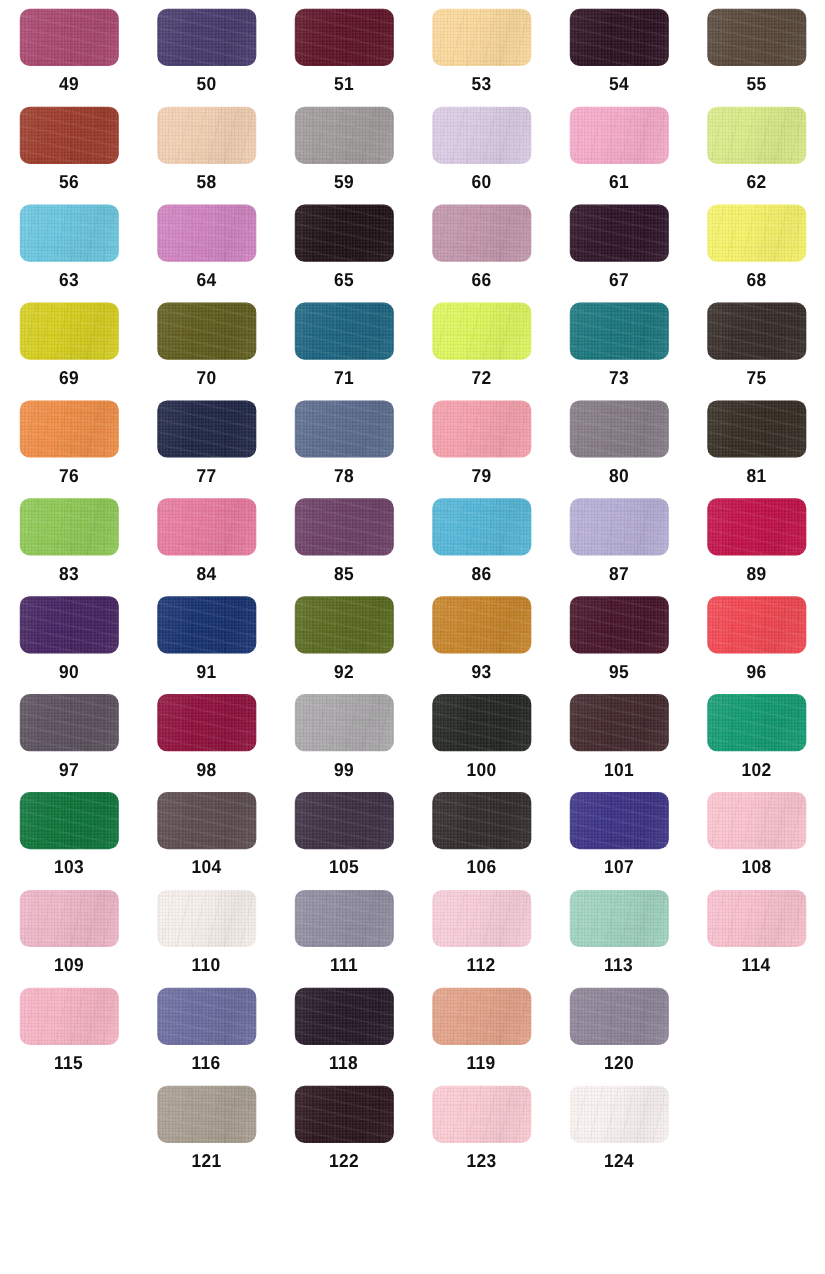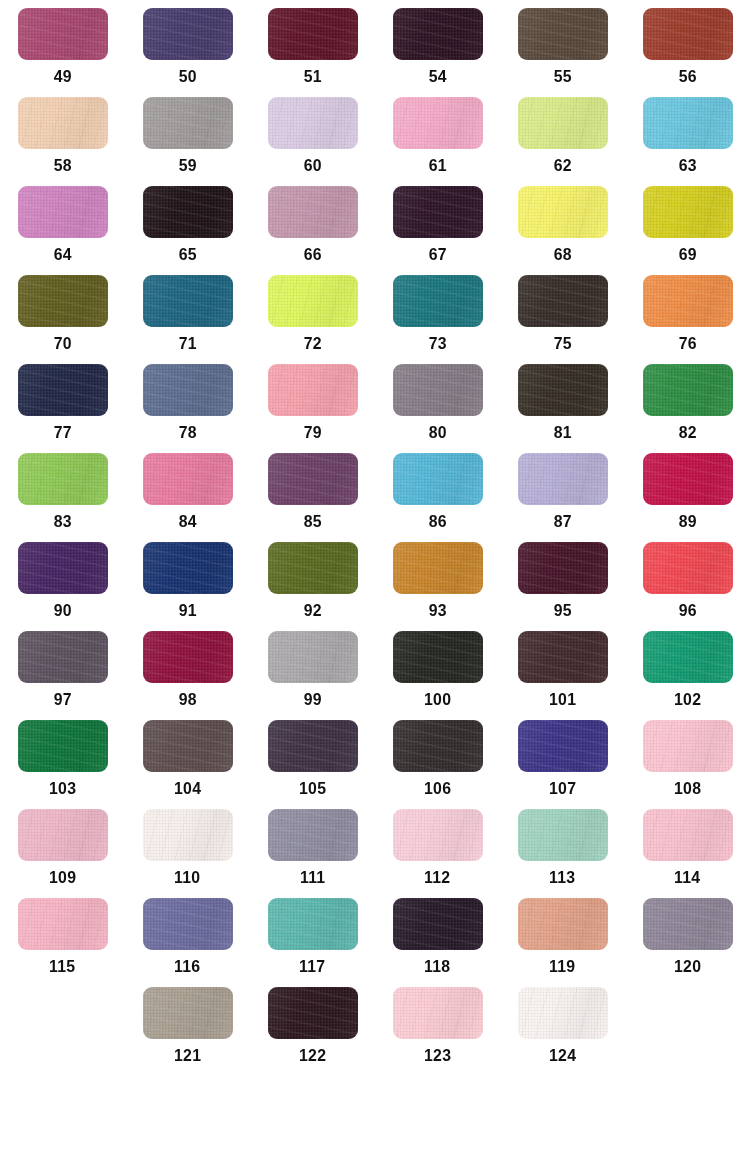--- a/index.html
+++ b/index.html
@@ -107,20 +107,24 @@
     </div>
     <div class="swatch-cell">
       <div class="swatch-chip" title="50" style="background-color: rgb(69, 57, 107);"></div>
       <div class="swatch-label">50</div>
     </div>
     <div class="swatch-cell">
       <div class="swatch-chip" title="51" style="background-color: rgb(93, 18, 38);"></div>
       <div class="swatch-label">51</div>
     </div>
     <div class="swatch-cell">
+      <div class="swatch-chip" title="53" style="background-color: rgb(251, 216, 154);"></div>
+      <div class="swatch-label">53</div>
+    </div>
+    <div class="swatch-cell">
       <div class="swatch-chip" title="54" style="background-color: rgb(43, 16, 32);"></div>
       <div class="swatch-label">54</div>
     </div>
     <div class="swatch-cell">
       <div class="swatch-chip" title="55" style="background-color: rgb(87, 70, 57);"></div>
       <div class="swatch-label">55</div>
     </div>
     <div class="swatch-cell">
       <div class="swatch-chip" title="56" style="background-color: rgb(156, 58, 41);"></div>
       <div class="swatch-label">56</div>
@@ -211,24 +215,20 @@
     </div>
     <div class="swatch-cell">
       <div class="swatch-chip" title="80" style="background-color: rgb(132, 122, 133);"></div>
       <div class="swatch-label">80</div>
     </div>
     <div class="swatch-cell">
       <div class="swatch-chip" title="81" style="background-color: rgb(51, 43, 34);"></div>
       <div class="swatch-label">81</div>
     </div>
     <div class="swatch-cell">
-      <div class="swatch-chip" title="82" style="background-color: rgb(42, 140, 64);"></div>
-      <div class="swatch-label">82</div>
-    </div>
-    <div class="swatch-cell">
       <div class="swatch-chip" title="83" style="background-color: rgb(141, 200, 83);"></div>
       <div class="swatch-label">83</div>
     </div>
     <div class="swatch-cell">
       <div class="swatch-chip" title="84" style="background-color: rgb(232, 121, 159);"></div>
       <div class="swatch-label">84</div>
     </div>
     <div class="swatch-cell">
       <div class="swatch-chip" title="85" style="background-color: rgb(107, 63, 102);"></div>
       <div class="swatch-label">85</div>
@@ -341,24 +341,20 @@
       <div class="swatch-chip" title="114" style="background-color: rgb(249, 192, 205);"></div>
       <div class="swatch-label">114</div>
     </div>
     <div class="swatch-cell">
       <div class="swatch-chip" title="115" style="background-color: rgb(247, 179, 196);"></div>
       <div class="swatch-label">115</div>
     </div>
     <div class="swatch-cell">
       <div class="swatch-chip" title="116" style="background-color: rgb(106, 107, 158);"></div>
       <div class="swatch-label">116</div>
-    </div>
-    <div class="swatch-cell">
-      <div class="swatch-chip" title="117" style="background-color: rgb(89, 182, 172);"></div>
-      <div class="swatch-label">117</div>
     </div>
     <div class="swatch-cell">
       <div class="swatch-chip" title="118" style="background-color: rgb(36, 23, 38);"></div>
       <div class="swatch-label">118</div>
     </div>
     <div class="swatch-cell">
       <div class="swatch-chip" title="119" style="background-color: rgb(227, 161, 135);"></div>
       <div class="swatch-label">119</div>
     </div>
     <div class="swatch-cell">

